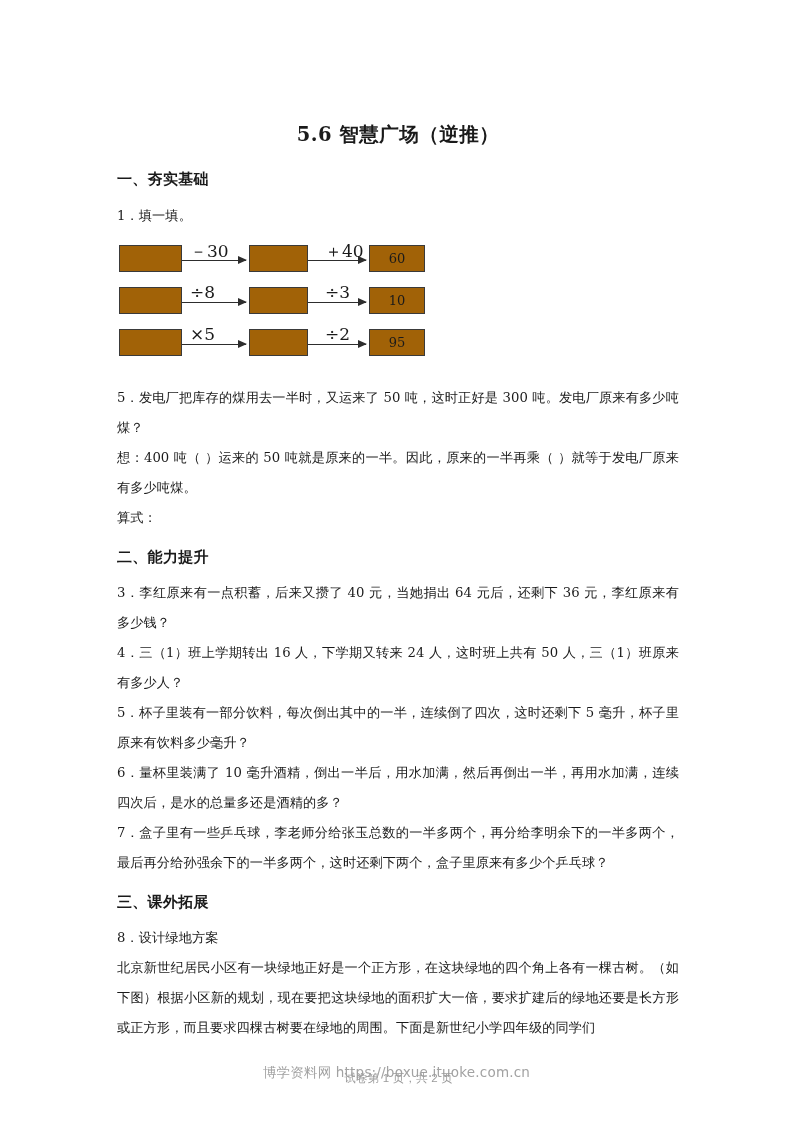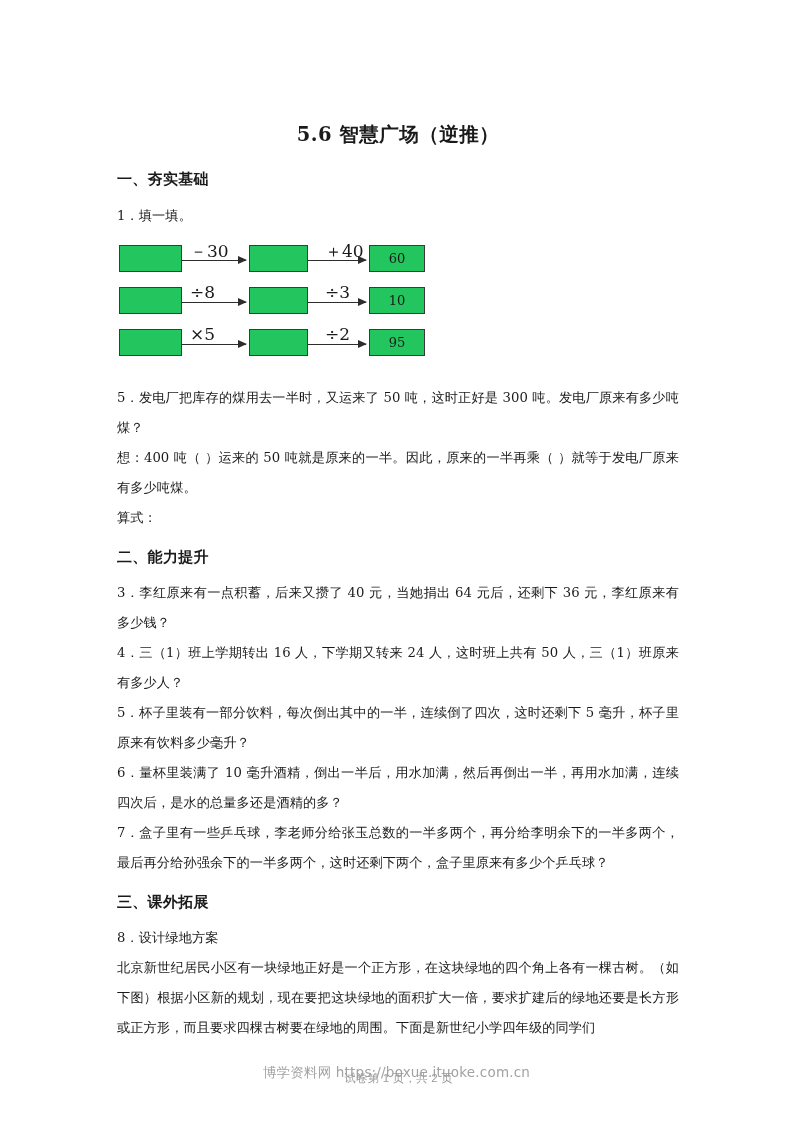--- a/index.html
+++ b/index.html
@@ -62,21 +62,21 @@
     padding-left: 1px;
   }
   .flow-row {
     position: relative;
     height: 42px;
   }
   .fbox {
     position: absolute;
     box-sizing: border-box;
     border: 1.3px solid #3a3a3a;
-    background: #22c55e;
+    background: #a16207;
     height: 27px;
     line-height: 25px;
     text-align: center;
     font-size: 13px;
     font-family: "DejaVu Serif", "Liberation Serif", serif;
     top: 2px;
   }
   .fbox.b1 { left: 1px;   width: 63px; }
   .fbox.b2 { left: 131px; width: 59px; }
   .fbox.b3 { left: 251px; width: 56px; }

